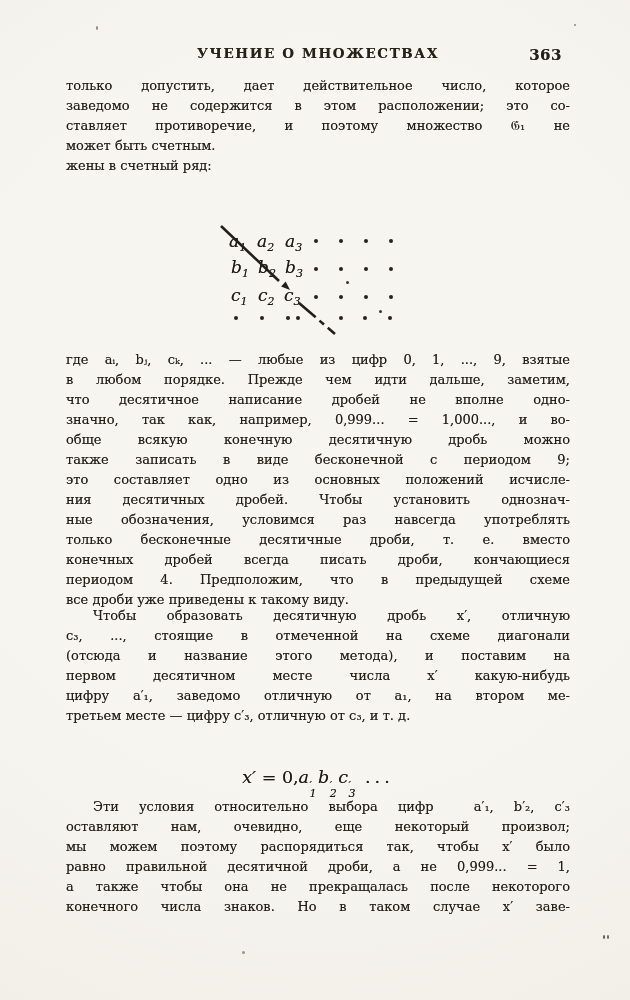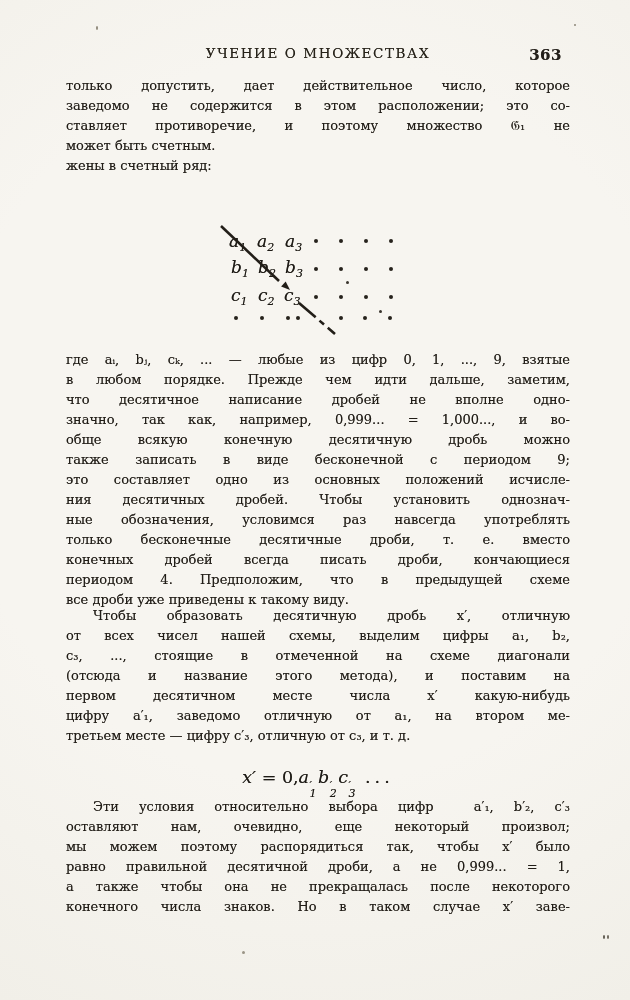--- a/index.html
+++ b/index.html
@@ -10,21 +10,21 @@
   }
   .page{
     position:relative;width:630px;height:1000px;
     background:radial-gradient(circle at 50% 42%, #f7f5f0 55%, #f1efe8 100%);
     color:#231f1a;
   }
   
   .rhead{position:absolute;left:66px;top:45px;width:504px;height:18px;}
   .rtitle{
     display:block;text-align:center;
-    font-size:13.5px;font-weight:normal;letter-spacing:1.6px;
+    font-size:13.5px;font-weight:bold;letter-spacing:1.6px;
     color:#262219;text-shadow:0 0 .5px rgba(35,30,22,.6);
   }
   .rnum{
     position:absolute;right:8px;top:1px;
     font-size:15px;font-weight:bold;letter-spacing:.5px;
     text-shadow:0 0 .5px rgba(35,30,22,.6);
   }
   
   .para{position:absolute;left:66px;width:504px;}
   .ln{
@@ -133,21 +133,20 @@
     <span class="ln">ния десятичных дробей. Чтобы установить однознач-</span>
     <span class="ln">ные обозначения, условимся раз навсегда употреблять</span>
     <span class="ln">только бесконечные десятичные дроби, т. е. вместо</span>
     <span class="ln">конечных дробей всегда писать дроби, кончающиеся</span>
     <span class="ln">периодом 4. Предположим, что в предыдущей схеме</span>
     <span class="ln el">все дроби уже приведены к такому виду.</span>
   </div>
 
   <div class="para" id="p4">
     <span class="ln ind">Чтобы образовать десятичную дробь x′, отличную</span>
-    <span class="ln">от всех чисел нашей схемы, выделим цифры a₁, b₂,</span>
     <span class="ln">c₃, ..., стоящие в отмеченной на схеме диагонали</span>
     <span class="ln">(отсюда и название этого метода), и поставим на</span>
     <span class="ln">первом десятичном месте числа x′ какую-нибудь</span>
     <span class="ln">цифру a′₁, заведомо отличную от a₁, на втором ме-</span>
     <span class="ln el">третьем месте — цифру c′₃, отличную от c₃, и т. д.</span>
   </div>
 
   <div class="formula">
     <span>x′</span>
     <span class="fup">= 0,</span><span><span>a</span><span class="fstack">

